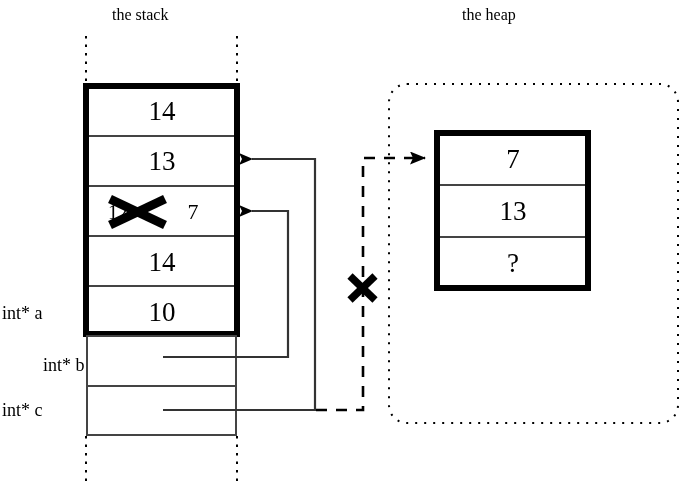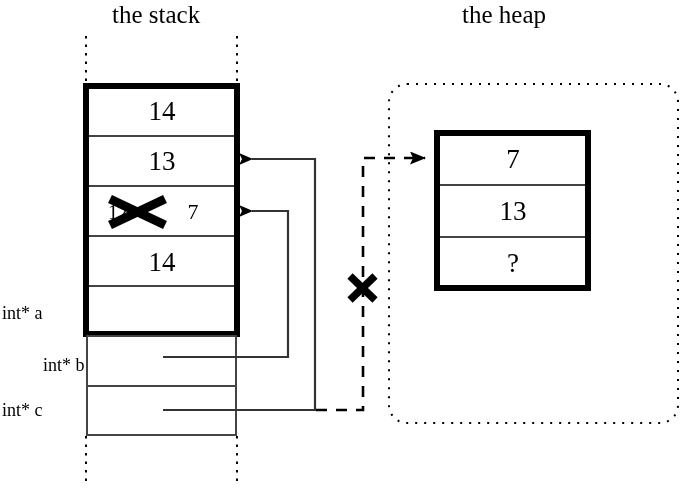--- a/index.html
+++ b/index.html
@@ -18,21 +18,21 @@
     overflow: hidden;
     background: #ffffff;
   }
   #canvas > svg {
     position: absolute;
     left: 0;
     top: 0;
   }
   .title {
     position: absolute;
-    font-size: 25px;
+    font-size: 16px;
     line-height: 23px;
     white-space: nowrap;
     color: #000;
     text-align: right;
   }
   #stack-title { left: 112px; top: 3px; }
   #heap-title  { left: 462px; top: 3px; }
 
   .var-label {
     position: absolute;
@@ -153,20 +153,21 @@
   <div class="cell-value stack-val" style="top:100px">14</div>
 
   <div class="cell-value stack-val" style="top:150px">13</div>
 
   <div class="struck-val" style="top:201px">12</div>
 
   <div class="after-val" style="top:201px">7</div>
 
   <div class="cell-value stack-val" style="top:251px">14</div>
 
+  <div class="cell-value stack-val" style="top:301px">10</div>
 
   <div class="var-label" id="label-a">int* a</div>
 
   <div class="var-label" id="label-b">int* b</div>
 
   <div class="var-label" id="label-c">int* c</div>
 
   <div class="cell-value heap-val" style="top:148px">7</div>
 
   <div class="cell-value heap-val" style="top:200px">13</div>

